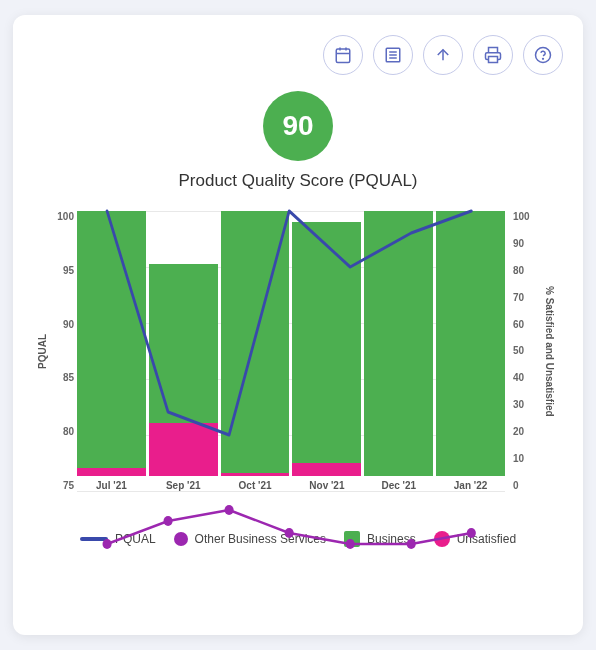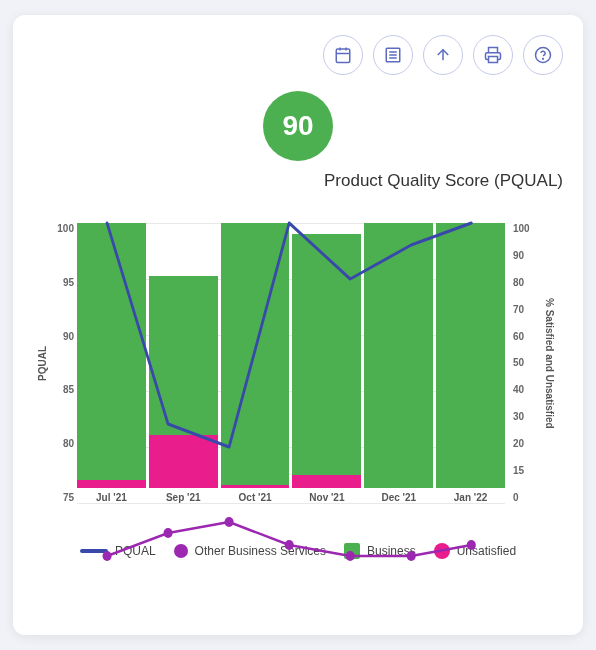--- a/index.html
+++ b/index.html
@@ -48,24 +48,24 @@
       background: #4caf50;
       color: #fff;
       font-size: 28px;
       font-weight: bold;
       display: flex;
       align-items: center;
       justify-content: center;
       margin: 0 auto 10px;
     }
     .chart-title {
-      text-align: right;
+      text-align: center;
       font-size: 17px;
       color: #333;
-      margin-bottom: 32px;
+      margin-bottom: 20px;
       font-weight: 400;
     }
     .chart-area {
       position: relative;
       width: 100%;
       height: 310px;
       margin-bottom: 8px;
       font-weight: bold;
     }
     .y-tick {
@@ -203,21 +203,21 @@
     <div style="position:absolute;right:30px;top:0;bottom:30px;width:22px;display:flex;flex-direction:column;justify-content:space-between;align-items:flex-start;padding-left:2px;">
       <span class="y-tick">100</span>
       <span class="y-tick">90</span>
       <span class="y-tick">80</span>
       <span class="y-tick">70</span>
       <span class="y-tick">60</span>
       <span class="y-tick">50</span>
       <span class="y-tick">40</span>
       <span class="y-tick">30</span>
       <span class="y-tick">20</span>
-      <span class="y-tick">15</span>
+      <span class="y-tick">10</span>
       <span class="y-tick">0</span>
     </div>
 
     <div style="position:absolute;right:0;top:0;bottom:30px;width:28px;display:flex;align-items:center;justify-content:center;">
       <span style="writing-mode:vertical-rl;font-size:10px;color:#555;white-space:nowrap;text-align:center;">% Satisfied and Unsatisfied</span>
     </div>
 
     <div id="plot-area" style="position:absolute;left:44px;right:58px;top:0;bottom:30px;overflow:visible;">
 
       <div class="grid-lines">

